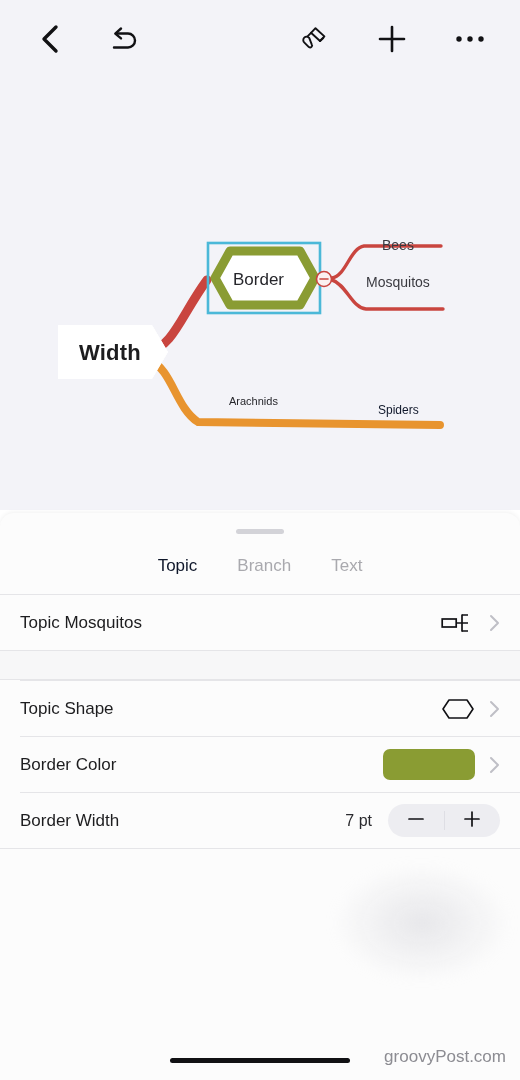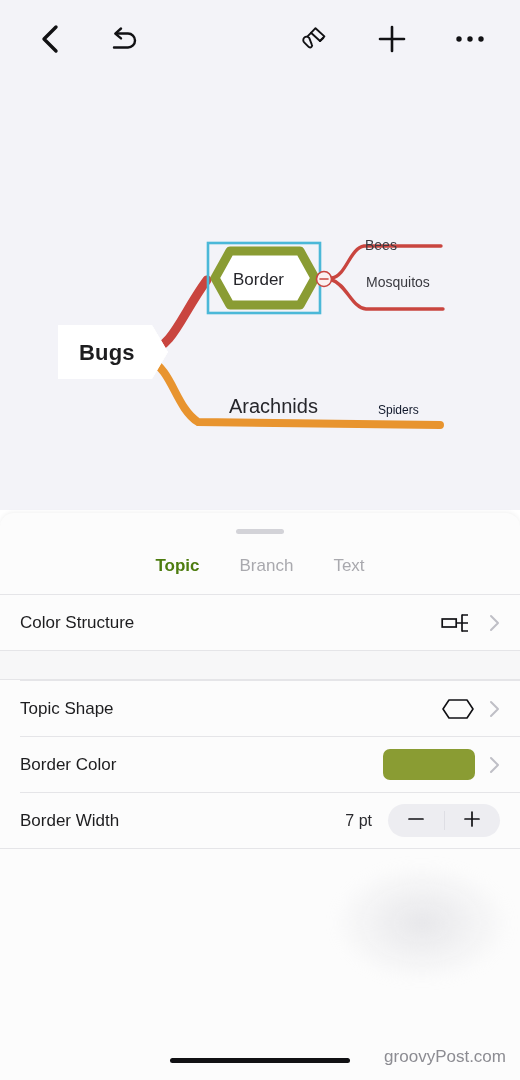--- a/index.html
+++ b/index.html
@@ -40,27 +40,27 @@
     white-space:nowrap;
   }
   .lbl-bugs{
     font-size:22px; font-weight:bold; letter-spacing:0.2px;
     left:79px; top:262px;
   }
   .lbl-insects{
     font-size:17px; left:233px; top:192px; color:#26262b;
   }
   .lbl-bees{
-    font-size:14px; left:365px; top:159px; color:#3a3a40;
+    font-size:14px; left:382px; top:159px; color:#3a3a40;
   }
   .lbl-mosquitos{
     font-size:14px; left:366px; top:196px; color:#3a3a40;
   }
   .lbl-arachnids{
-    font-size:20px; left:229px; top:317px; color:#26262b;
+    font-size:11px; left:229px; top:317px; color:#26262b;
   }
   .lbl-spiders{
     font-size:12px; left:378px; top:325px; color:#0f172a;
   }
 
   
   .sheet{
     position:absolute; left:0; top:513px; width:520px; height:567px;
     background:#FCFCFC;
     border-top-left-radius:14px; border-top-right-radius:14px;
@@ -69,21 +69,21 @@
   }
   .grabber{
     width:48px; height:5px; border-radius:3px; background:#D3D3D8;
     margin:16px auto 0 auto;
   }
   .tabs{
     display:flex; align-items:center; justify-content:center; gap:40px;
     height:56px; margin-top:4px;
   }
   .tab{ font-size:17px; color:#A9A9AE; cursor:pointer;}
-  .tab.active{ color:#4d7c0f; font-weight:bold;}
+  .tab.active{ color:#0f172a; font-weight:normal;}
 
   .sep{ height:1px; background:#E5E5E8; }
   .group-gap{ height:30px; background:#F7F7F8; border-top:1px solid #E5E5E8; border-bottom:1px solid #E5E5E8;}
 
   .row{
     height:55px; display:flex; align-items:center;
     padding:0 20px; background:#FCFCFC;
     cursor:pointer;
   }
   .row-label{ font-size:17px; color:#1d1d1f; }
@@ -196,42 +196,42 @@
 
     <path d="M230,173 L300,173 L315,200 L300,227 L230,227 L215,200 Z" fill="#FFFFFF" stroke="#8A9C33" stroke-width="9" stroke-linejoin="round"></path>
 
     <path d="M332,200 C346,198 350,170 364,168 L441,168" fill="none" stroke="#C9453F" stroke-width="3.4" stroke-linecap="round"></path>
     <path d="M332,202 C346,206 352,230 366,231 L443,231" fill="none" stroke="#C9453F" stroke-width="3.4" stroke-linecap="round"></path>
 
     <circle cx="324" cy="201" r="7.5" fill="#FBF0F0" stroke="#C9453F" stroke-width="1.6"></circle>
     <line x1="320" y1="201" x2="328" y2="201" stroke="#C9453F" stroke-width="1.6" stroke-linecap="round"></line>
   </svg>
 
-  <div class="node-label lbl-bugs">Bugs</div>
+  <div class="node-label lbl-bugs">Width</div>
   <div class="node-label lbl-insects">Border</div>
   <div class="node-label lbl-bees">Bees</div>
   <div class="node-label lbl-mosquitos">Mosquitos</div>
   <div class="node-label lbl-arachnids">Arachnids</div>
   <div class="node-label lbl-spiders">Spiders</div>
 </div>
 
 <div class="sheet">
 
   <div class="grabber"></div>
 
   <div class="tabs">
     <div class="tab active">Topic</div>
     <div class="tab">Branch</div>
     <div class="tab">Text</div>
   </div>
 
   <div class="sep"></div>
 
   <div class="row">
-    <div class="row-label">Color Structure</div>
+    <div class="row-label">Topic Mosquitos</div>
     <div class="row-right">
       <span class="struct-ico">
         <svg width="34" height="24" viewBox="0 0 34 24">
           <rect x="1.2" y="8" width="14" height="8" fill="none" stroke="#111114" stroke-width="1.7"></rect>
           <line x1="15.2" y1="12" x2="21" y2="12" stroke="#111114" stroke-width="1.7"></line>
           <path d="M21,4 L21,20" stroke="#111114" stroke-width="1.7" stroke-linecap="round"></path>
           <line x1="21" y1="4" x2="27" y2="4" stroke="#111114" stroke-width="1.7"></line>
           <line x1="21" y1="12" x2="27" y2="12" stroke="#111114" stroke-width="1.7"></line>
           <line x1="21" y1="20" x2="27" y2="20" stroke="#111114" stroke-width="1.7"></line>
         </svg>

